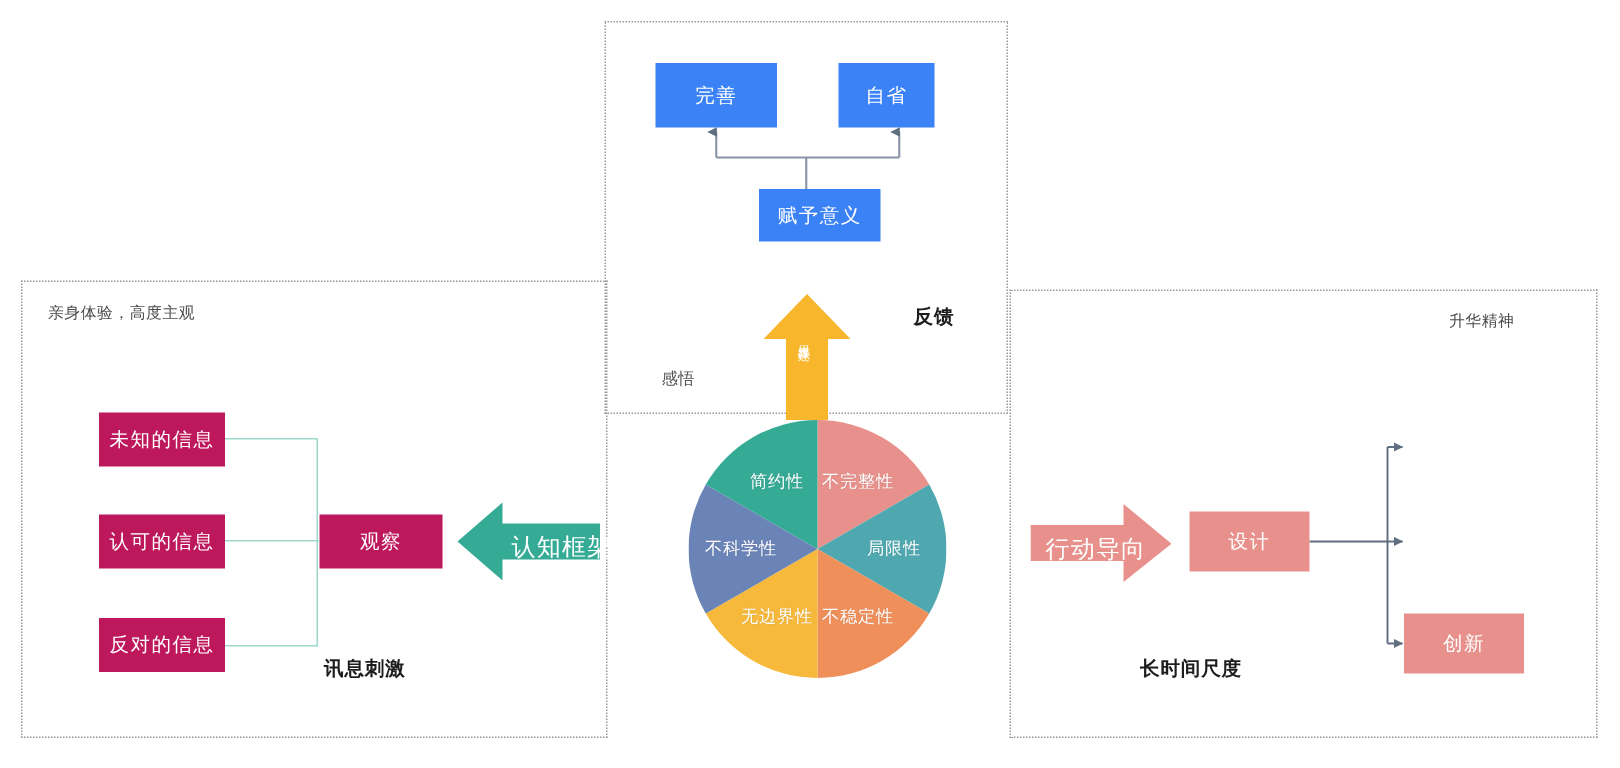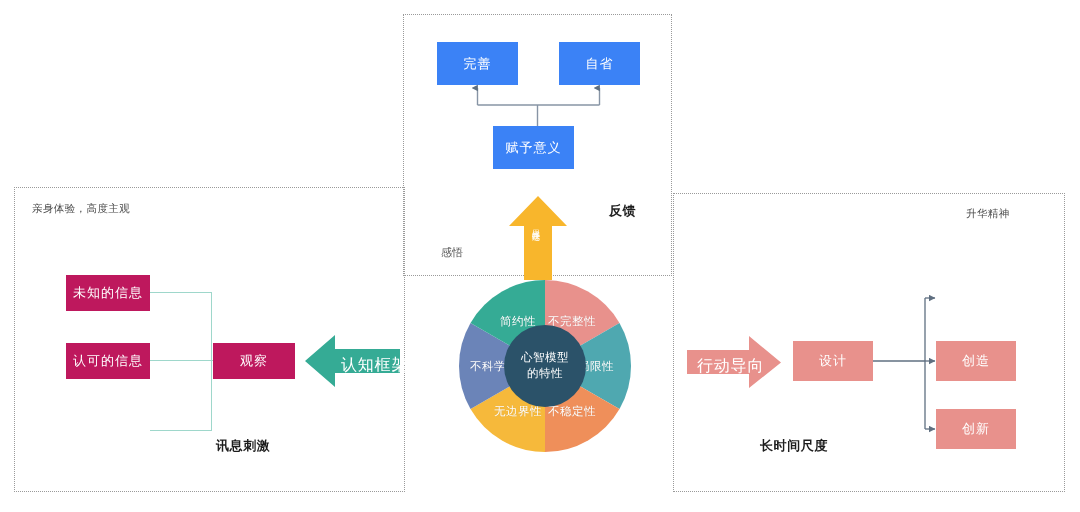--- a/index.html
+++ b/index.html
@@ -146,42 +146,43 @@
   <div class="panel" id="panel-left"></div>
   <div class="panel" id="panel-center"></div>
   <div class="panel" id="panel-right"></div>
 
   <div class="panel-note" style="left:32px; top:202px;">亲身体验，高度主观</div>
 
   <div class="box box-teal" style="left:66px; top:275px; width:84px; height:36px;">未知的信息</div>
 
   <div class="box box-teal" style="left:66px; top:343px; width:84px; height:36px;">认可的信息</div>
 
+  <div class="box box-teal" style="left:66px; top:412px; width:84px; height:36px;">反对的信息</div>
 
   <div class="box box-teal" style="left:213px; top:343px; width:82px; height:36px;">观察</div>
 
   <div class="ln ln-teal" style="left:150px; top:292px; width:62px; height:1px;"></div>
   <div class="ln ln-teal" style="left:150px; top:360px; width:63px; height:1px;"></div>
   <div class="ln ln-teal" style="left:150px; top:430px; width:62px; height:1px;"></div>
   <div class="ln ln-teal" style="left:211px; top:292px; width:1px; height:139px;"></div>
 
   <div class="block-arrow" style="left:305px; top:334px; width:95px; height:54px;">
     <svg width="95" height="54" viewBox="0 0 95 54">
       <polygon points="0,27 30,1 30,15 95,15 95,39 30,39 30,53" fill="#35ab95"></polygon>
     </svg>
   </div>
   <div class="arrow-label" style="left:341px; top:355px;">认知框架</div>
 
   <div class="panel-title" style="left:216px; top:437px;text-align:right;">讯息刺激</div>
 
   <div class="box box-yellow" style="left:437px; top:42px; width:81px; height:43px;">完善</div>
 
-  <div class="box box-yellow" style="left:559px; top:42px; width:81px; height:43px;">自省</div>
-
-  <div class="box box-yellow" style="left:493px; top:126px; width:81px; height:43px;text-align:right;">赋予意义</div>
+  <div class="box box-yellow" style="left:559px; top:42px; width:64px; height:43px;">自省</div>
+
+  <div class="box box-yellow" style="left:506px; top:126px; width:81px; height:35px;text-align:right;">赋予意义</div>
 
   <svg class="overlay">
     <defs>
       <marker id="ah-up" markerWidth="7" markerHeight="7" refX="3.2" refY="6" orient="auto" markerUnits="userSpaceOnUse">
         <path d="M3.2,0 L6.4,6.4 L0,6.4 Z" fill="#5f6f80"></path>
       </marker>
       <marker id="ah-right" markerWidth="7" markerHeight="7" refX="6" refY="3.2" orient="auto" markerUnits="userSpaceOnUse">
         <path d="M0,0 L6.4,3.2 L0,6.4 Z" fill="#5f6f80"></path>
       </marker>
     </defs>
@@ -222,37 +223,32 @@
           <path d="M86,86 L11.521815274538284,129.00000000000003 A86,86 0 0,1 11.521815274538241,43.00000000000005 Z" fill="#6b84b8"></path>
           <path d="M86,86 L11.521815274538241,43.00000000000005 A86,86 0 0,1 85.99999999999991,0 Z" fill="#35ab95"></path>
         </g>
     </svg>
     <div class="donut-label" style="left:113px; top:41px;">不完整性</div>
     <div class="donut-label" style="left:137px; top:86px;">局限性</div>
     <div class="donut-label" style="left:113px; top:131px;">不稳定性</div>
     <div class="donut-label" style="left:59px; top:131px;">无边界性</div>
     <div class="donut-label" style="left:35px; top:86px;">不科学性</div>
     <div class="donut-label" style="left:59px; top:41px;">简约性</div>
-    <div id="donut-center">
-      <span>心智模型</span>
-      <span>的特性</span>
-    </div>
   </div>
 
   <div class="panel-note" style="left:966px; top:207px;">升华精神</div>
 
   <div class="block-arrow" style="left:687px; top:336px; width:94px; height:53px;">
     <svg width="94" height="53" viewBox="0 0 94 53">
       <polygon points="0,14 62,14 62,0 94,26.5 62,52 62,38 0,38" fill="#e8918c"></polygon>
     </svg>
   </div>
   <div class="arrow-label" style="left:697px; top:356px;">行动导向</div>
 
   <div class="box box-red" style="left:793px; top:341px; width:80px; height:40px;">设计</div>
 
 
-  <div class="box box-red" style="left:936px; top:341px; width:80px; height:40px;">创造</div>
 
   <div class="box box-red" style="left:936px; top:409px; width:80px; height:40px;">创新</div>
 
   <div class="panel-title" style="left:760px; top:437px;">长时间尺度</div>
 
 </div>
 
 </body></html>

